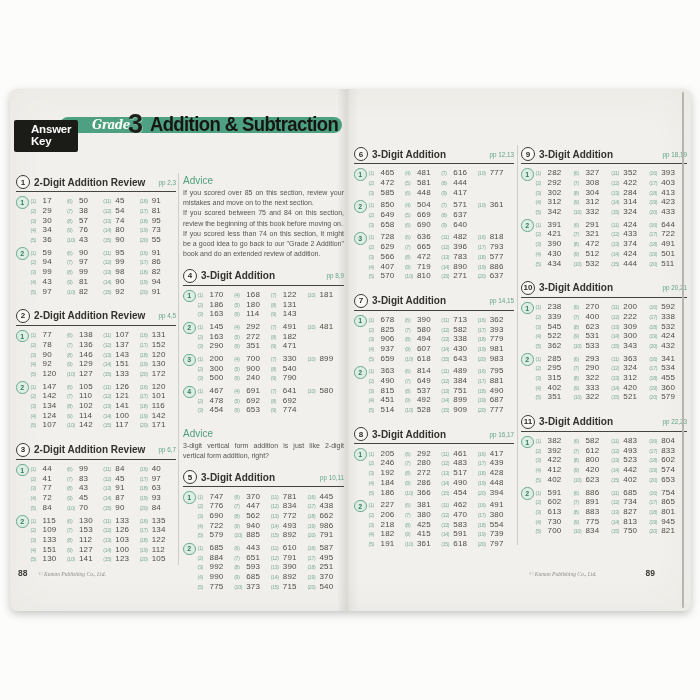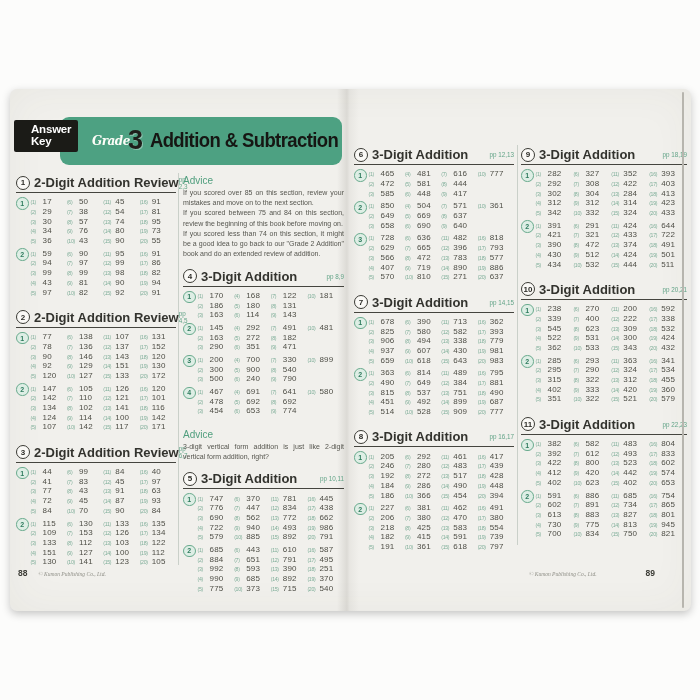--- a/index.html
+++ b/index.html
@@ -8,21 +8,21 @@
   .spread{position:absolute;left:10px;top:89px;width:681px;height:522px;background:#f1f0ec;
           border-radius:7px;box-shadow:0 3px 9px rgba(0,0,0,.22), inset 0 0 40px rgba(80,75,60,.05);}
   .spread::before{content:'';position:absolute;left:327px;top:0;width:22px;height:100%;
           background:linear-gradient(90deg,rgba(110,105,95,0) 0%,rgba(110,105,95,.16) 45%,rgba(110,105,95,.07) 58%,rgba(110,105,95,0) 100%);}
   .edge-right{position:absolute;right:7px;top:3px;bottom:3px;width:2px;background:#b7b5ae;border-radius:2px;}
   .divider{position:absolute;width:1px;background:#c3cac3;opacity:.85;}
   .div1{left:168px;top:84px;height:392px;}
   .div2{left:507px;top:56px;height:400px;}
 
   
-  .banner{position:absolute;left:50px;top:28px;width:282px;height:48px;background:#4da182;
+  .banner{position:absolute;left:50px;top:28px;width:282px;height:16px;background:#4da182;
           border-radius:9px;display:flex;align-items:center;padding-left:32px;box-sizing:border-box;}
   .grade-word{font-family:"DejaVu Serif",serif;font-style:italic;font-weight:bold;color:#fdfdf8;
           font-size:12px;letter-spacing:-.5px;}
   .grade-num{font-size:27px;font-weight:900;color:#1e1e1a;line-height:1;margin:0 7px 2px -2px;
           text-shadow:1px 1px 0 rgba(255,255,255,.35);}
   .banner-title{font-size:18.5px;font-weight:900;color:#161613;letter-spacing:-.6px;
           transform:scaleY(1.06);white-space:nowrap;}
   .ak-box{position:absolute;left:4px;top:31px;background:#1b1b17;color:#ffffff;font-weight:bold;
           font-size:11.5px;line-height:1.08;padding:3px 7px 4px 17px;border-radius:2px;letter-spacing:-.2px;}
   .ak-box span{display:block;}
@@ -33,21 +33,21 @@
   #col2{left:173px;top:86px;width:161px;}
   #col3{left:344px;top:58px;width:160px;}
   #col4{left:511px;top:58px;width:166px;}
 
   .section{margin-bottom:13px;}
   .sec-head{display:flex;align-items:center;border-bottom:1.6px solid #45453f;
           padding-bottom:2px;margin-bottom:4px;}
   .sec-num{width:12px;height:12px;border:1.3px solid #3a3a34;border-radius:50%;font-size:8px;
           font-weight:bold;color:#2b2b26;display:flex;align-items:center;justify-content:center;
           margin-right:4px;background:#faf9f6;flex:none;}
-  .sec-title{font-weight:bold;font-size:13px;color:#33332e;white-space:nowrap;}
+  .sec-title{font-weight:bold;font-size:10px;color:#33332e;white-space:nowrap;}
   .sec-pages{margin-left:auto;font-size:6.3px;color:#63a488;}
 
   .group{display:flex;margin-bottom:3px;}
   .grp-num{width:10.5px;height:10.5px;border-radius:50%;background:#deeee5;border:1px solid #6aab8e;
           color:#2f7b5e;font-size:7px;font-weight:bold;display:flex;align-items:center;
           justify-content:center;flex:none;margin:0 2px 0 0;}
   .rows{flex:1;}
   .row{display:flex;align-items:center;height:9.7px;}
   .cell{width:25%;display:flex;align-items:baseline;white-space:nowrap;}
   .lbl{font-size:5.2px;color:#7fae99;width:12px;flex:none;letter-spacing:-.3px;}

